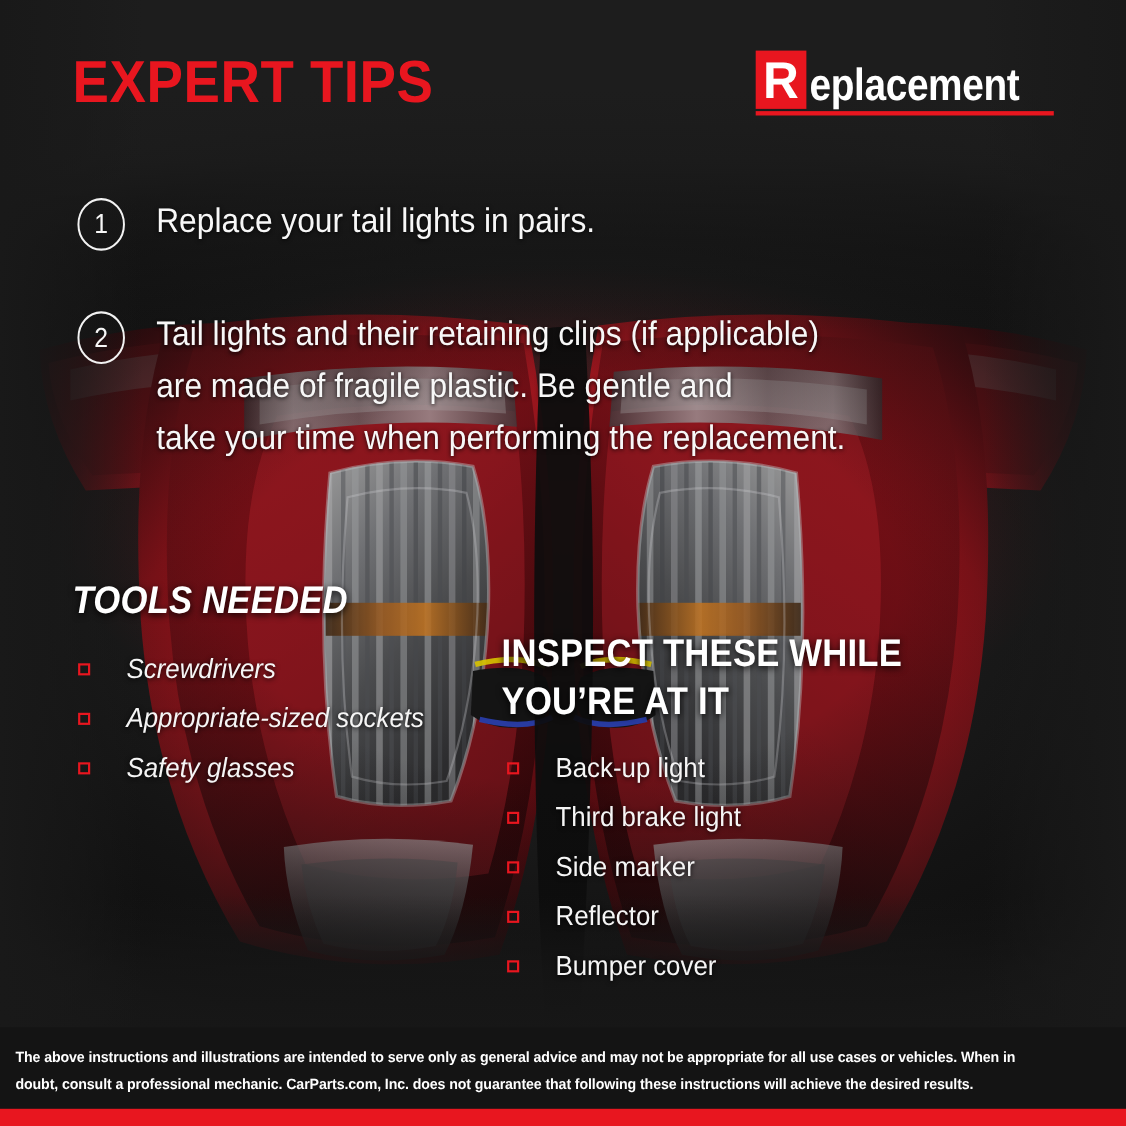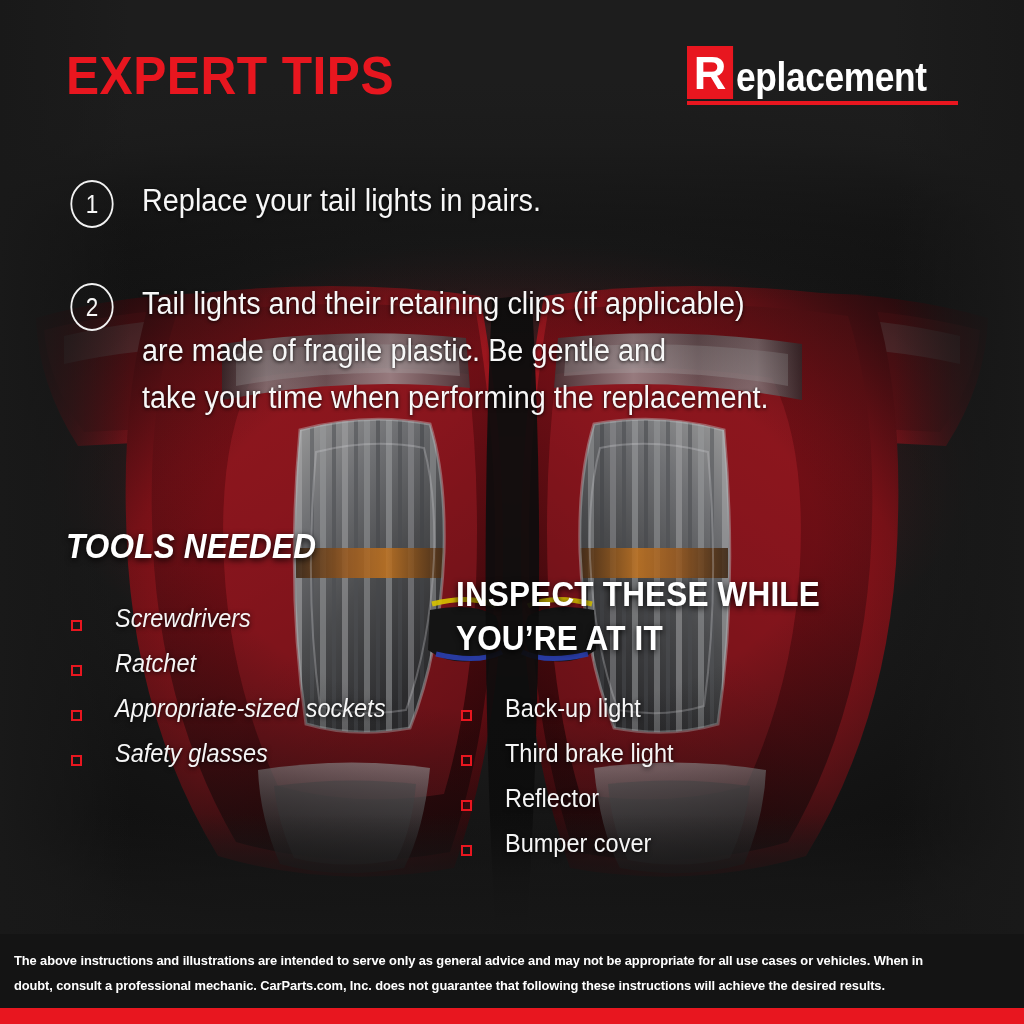--- a/index.html
+++ b/index.html
@@ -105,21 +105,21 @@
     color:#ffffff; font-size:35px; font-weight:bold;
     line-height:44px; letter-spacing:0.2px;
     transform:scaleX(0.9); transform-origin:left top;
     text-shadow:0 2px 7px rgba(0,0,0,0.9);
     white-space:pre-line;
   }
 
   .check-list { list-style:none; margin-top:18px; }
   #col-inspect .check-list { margin-top:16px; }
   .check-item {
-    display:flex; align-items:flex-end;
+    display:flex; align-items:center;
     height:45px;
   }
   .check-box {
     width:11px; height:11px; flex:0 0 11px;
     border:2px solid #e8161f;
     margin-left:5px;
   }
   .check-label {
     color:#f5f5f5; font-size:25px; line-height:1;
     margin-left:33px;
@@ -331,24 +331,20 @@
 
     <div class="col" id="col-tools">
       <div class="col-head">TOOLS NEEDED</div>
       <ul class="check-list">
         <li class="check-item">
           <span class="check-box"></span>
           <span class="check-label">Screwdrivers</span>
         </li>
         <li class="check-item">
           <span class="check-box"></span>
-          <span class="check-label">Ratchet</span>
-        </li>
-        <li class="check-item">
-          <span class="check-box"></span>
           <span class="check-label">Appropriate-sized sockets</span>
         </li>
         <li class="check-item">
           <span class="check-box"></span>
           <span class="check-label">Safety glasses</span>
         </li>
       </ul>
     </div>
 
     <div class="col" id="col-inspect">
@@ -358,20 +354,24 @@
         <li class="check-item">
           <span class="check-box"></span>
           <span class="check-label">Back-up light</span>
         </li>
         <li class="check-item">
           <span class="check-box"></span>
           <span class="check-label">Third brake light</span>
         </li>
         <li class="check-item">
           <span class="check-box"></span>
+          <span class="check-label">Side marker</span>
+        </li>
+        <li class="check-item">
+          <span class="check-box"></span>
           <span class="check-label">Reflector</span>
         </li>
         <li class="check-item">
           <span class="check-box"></span>
           <span class="check-label">Bumper cover</span>
         </li>
       </ul>
     </div>
 
     <div class="footer">

